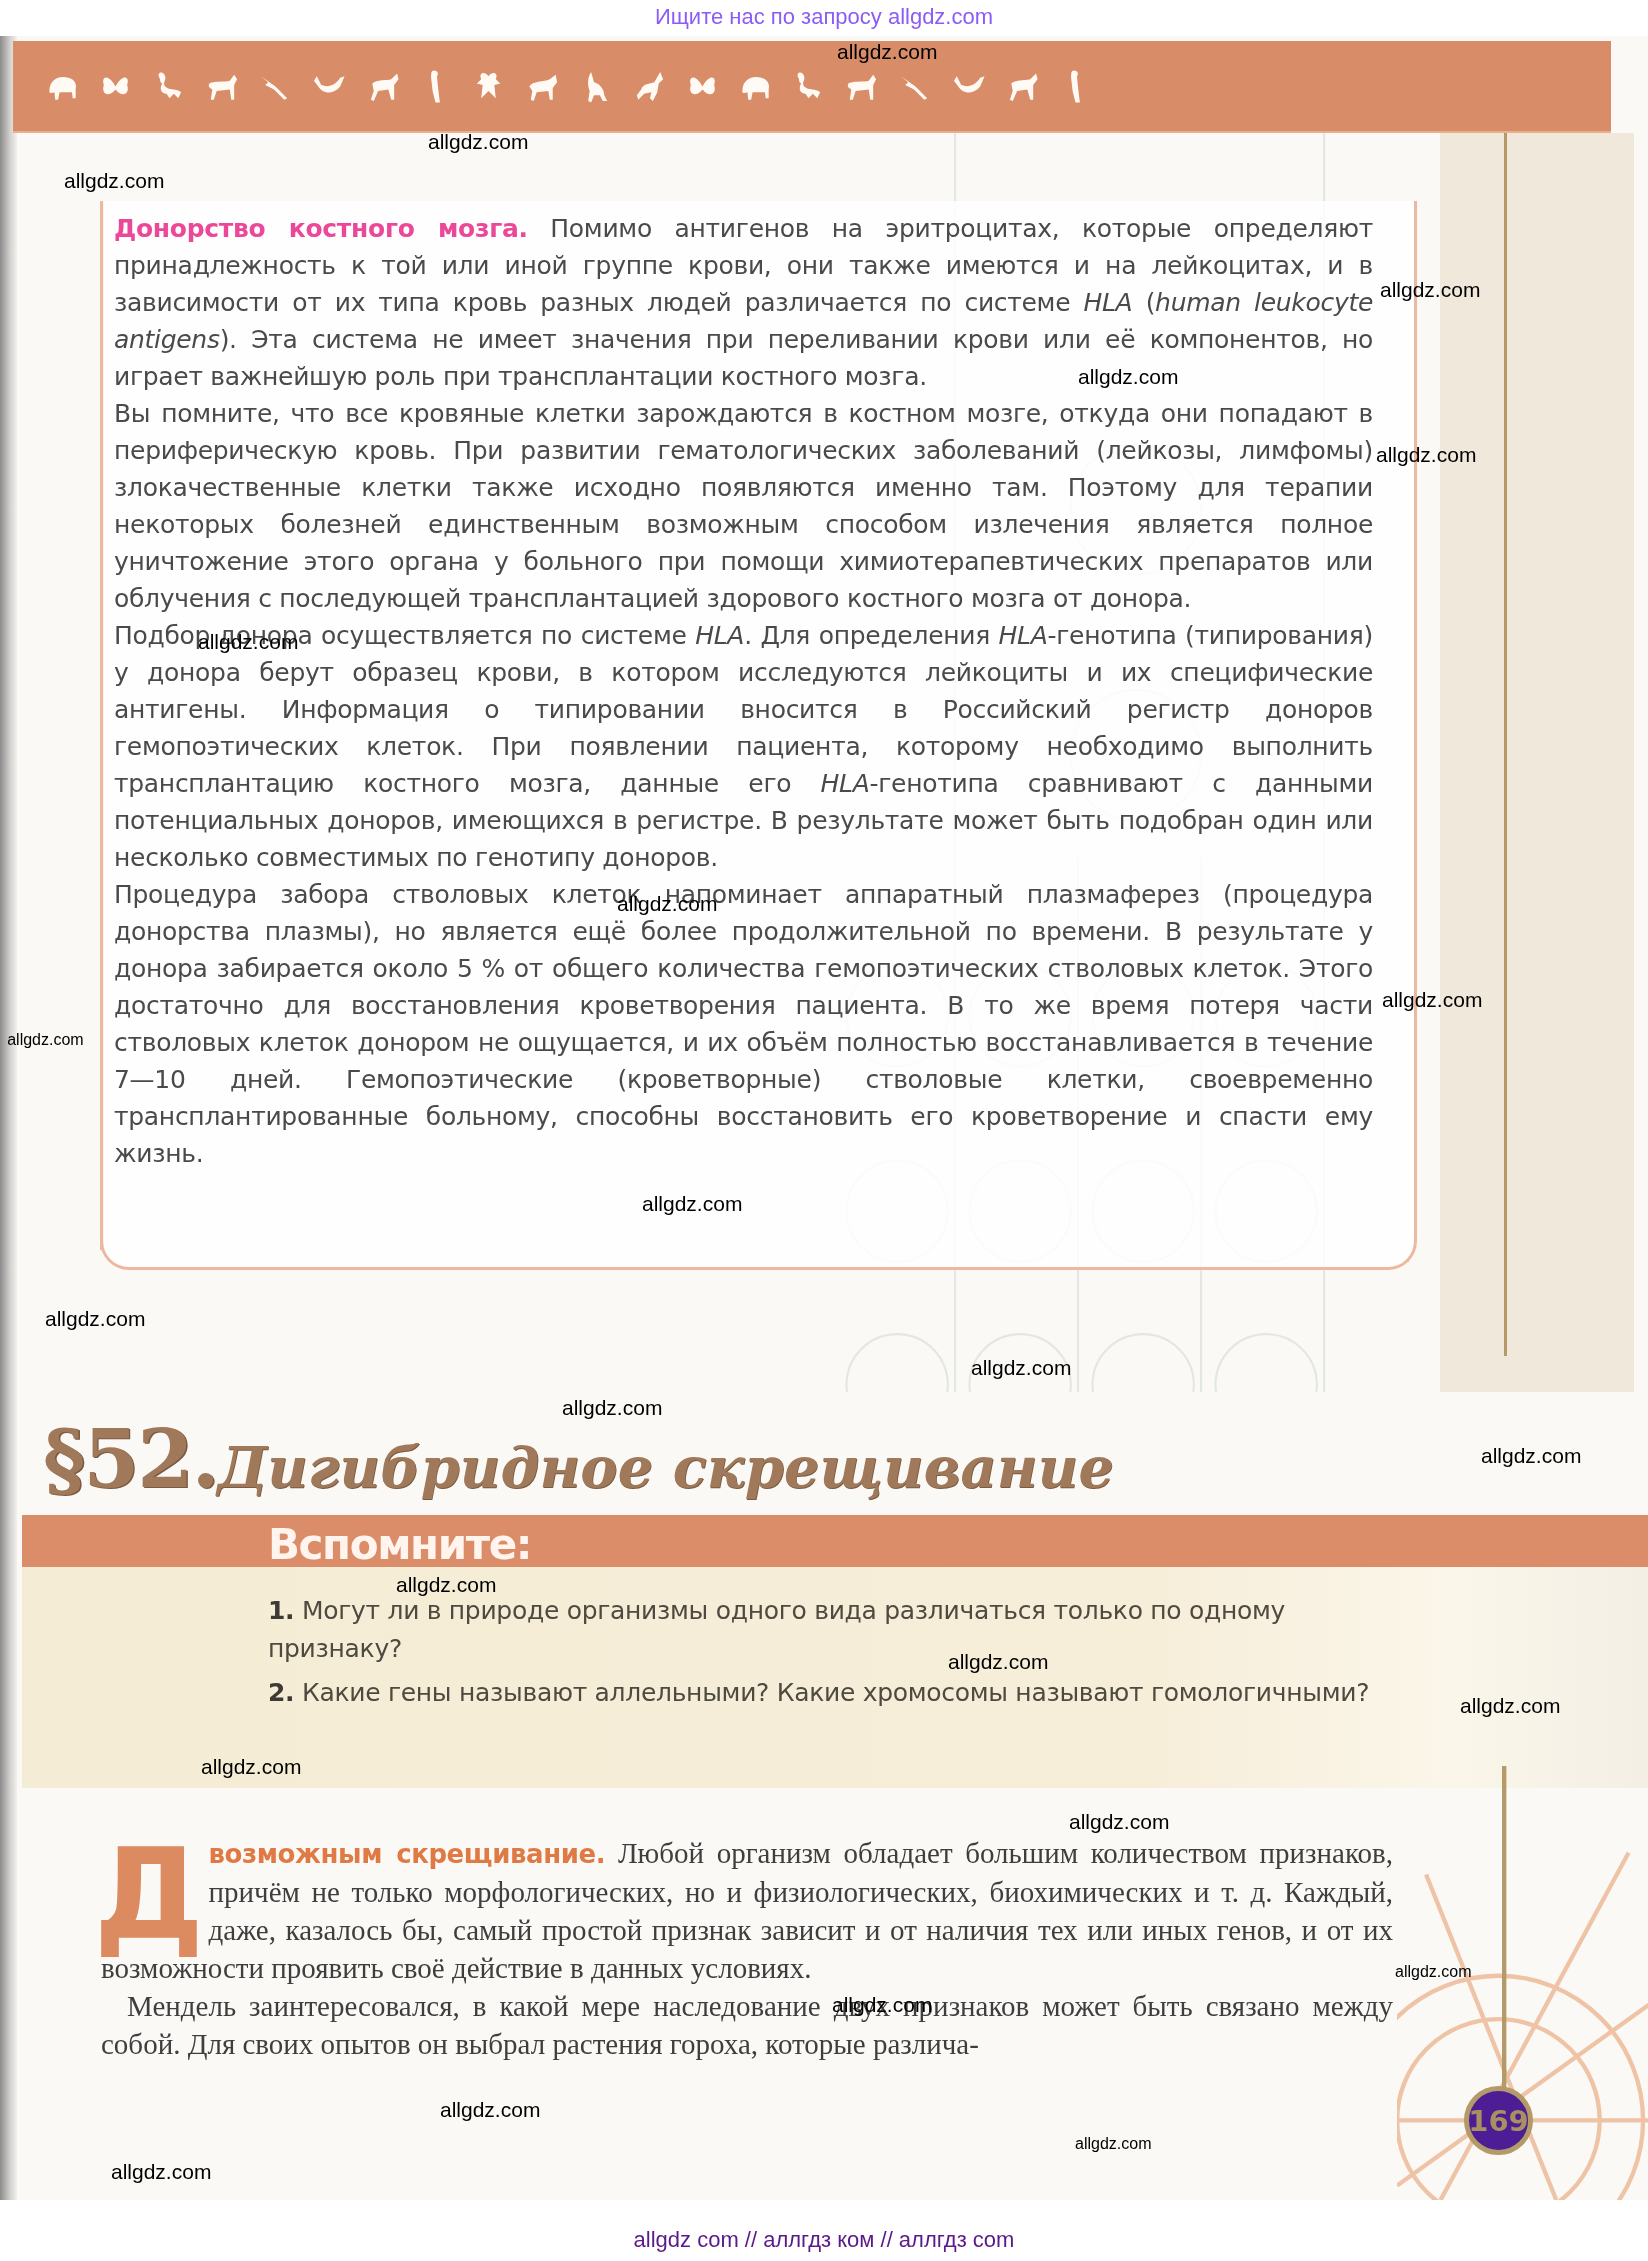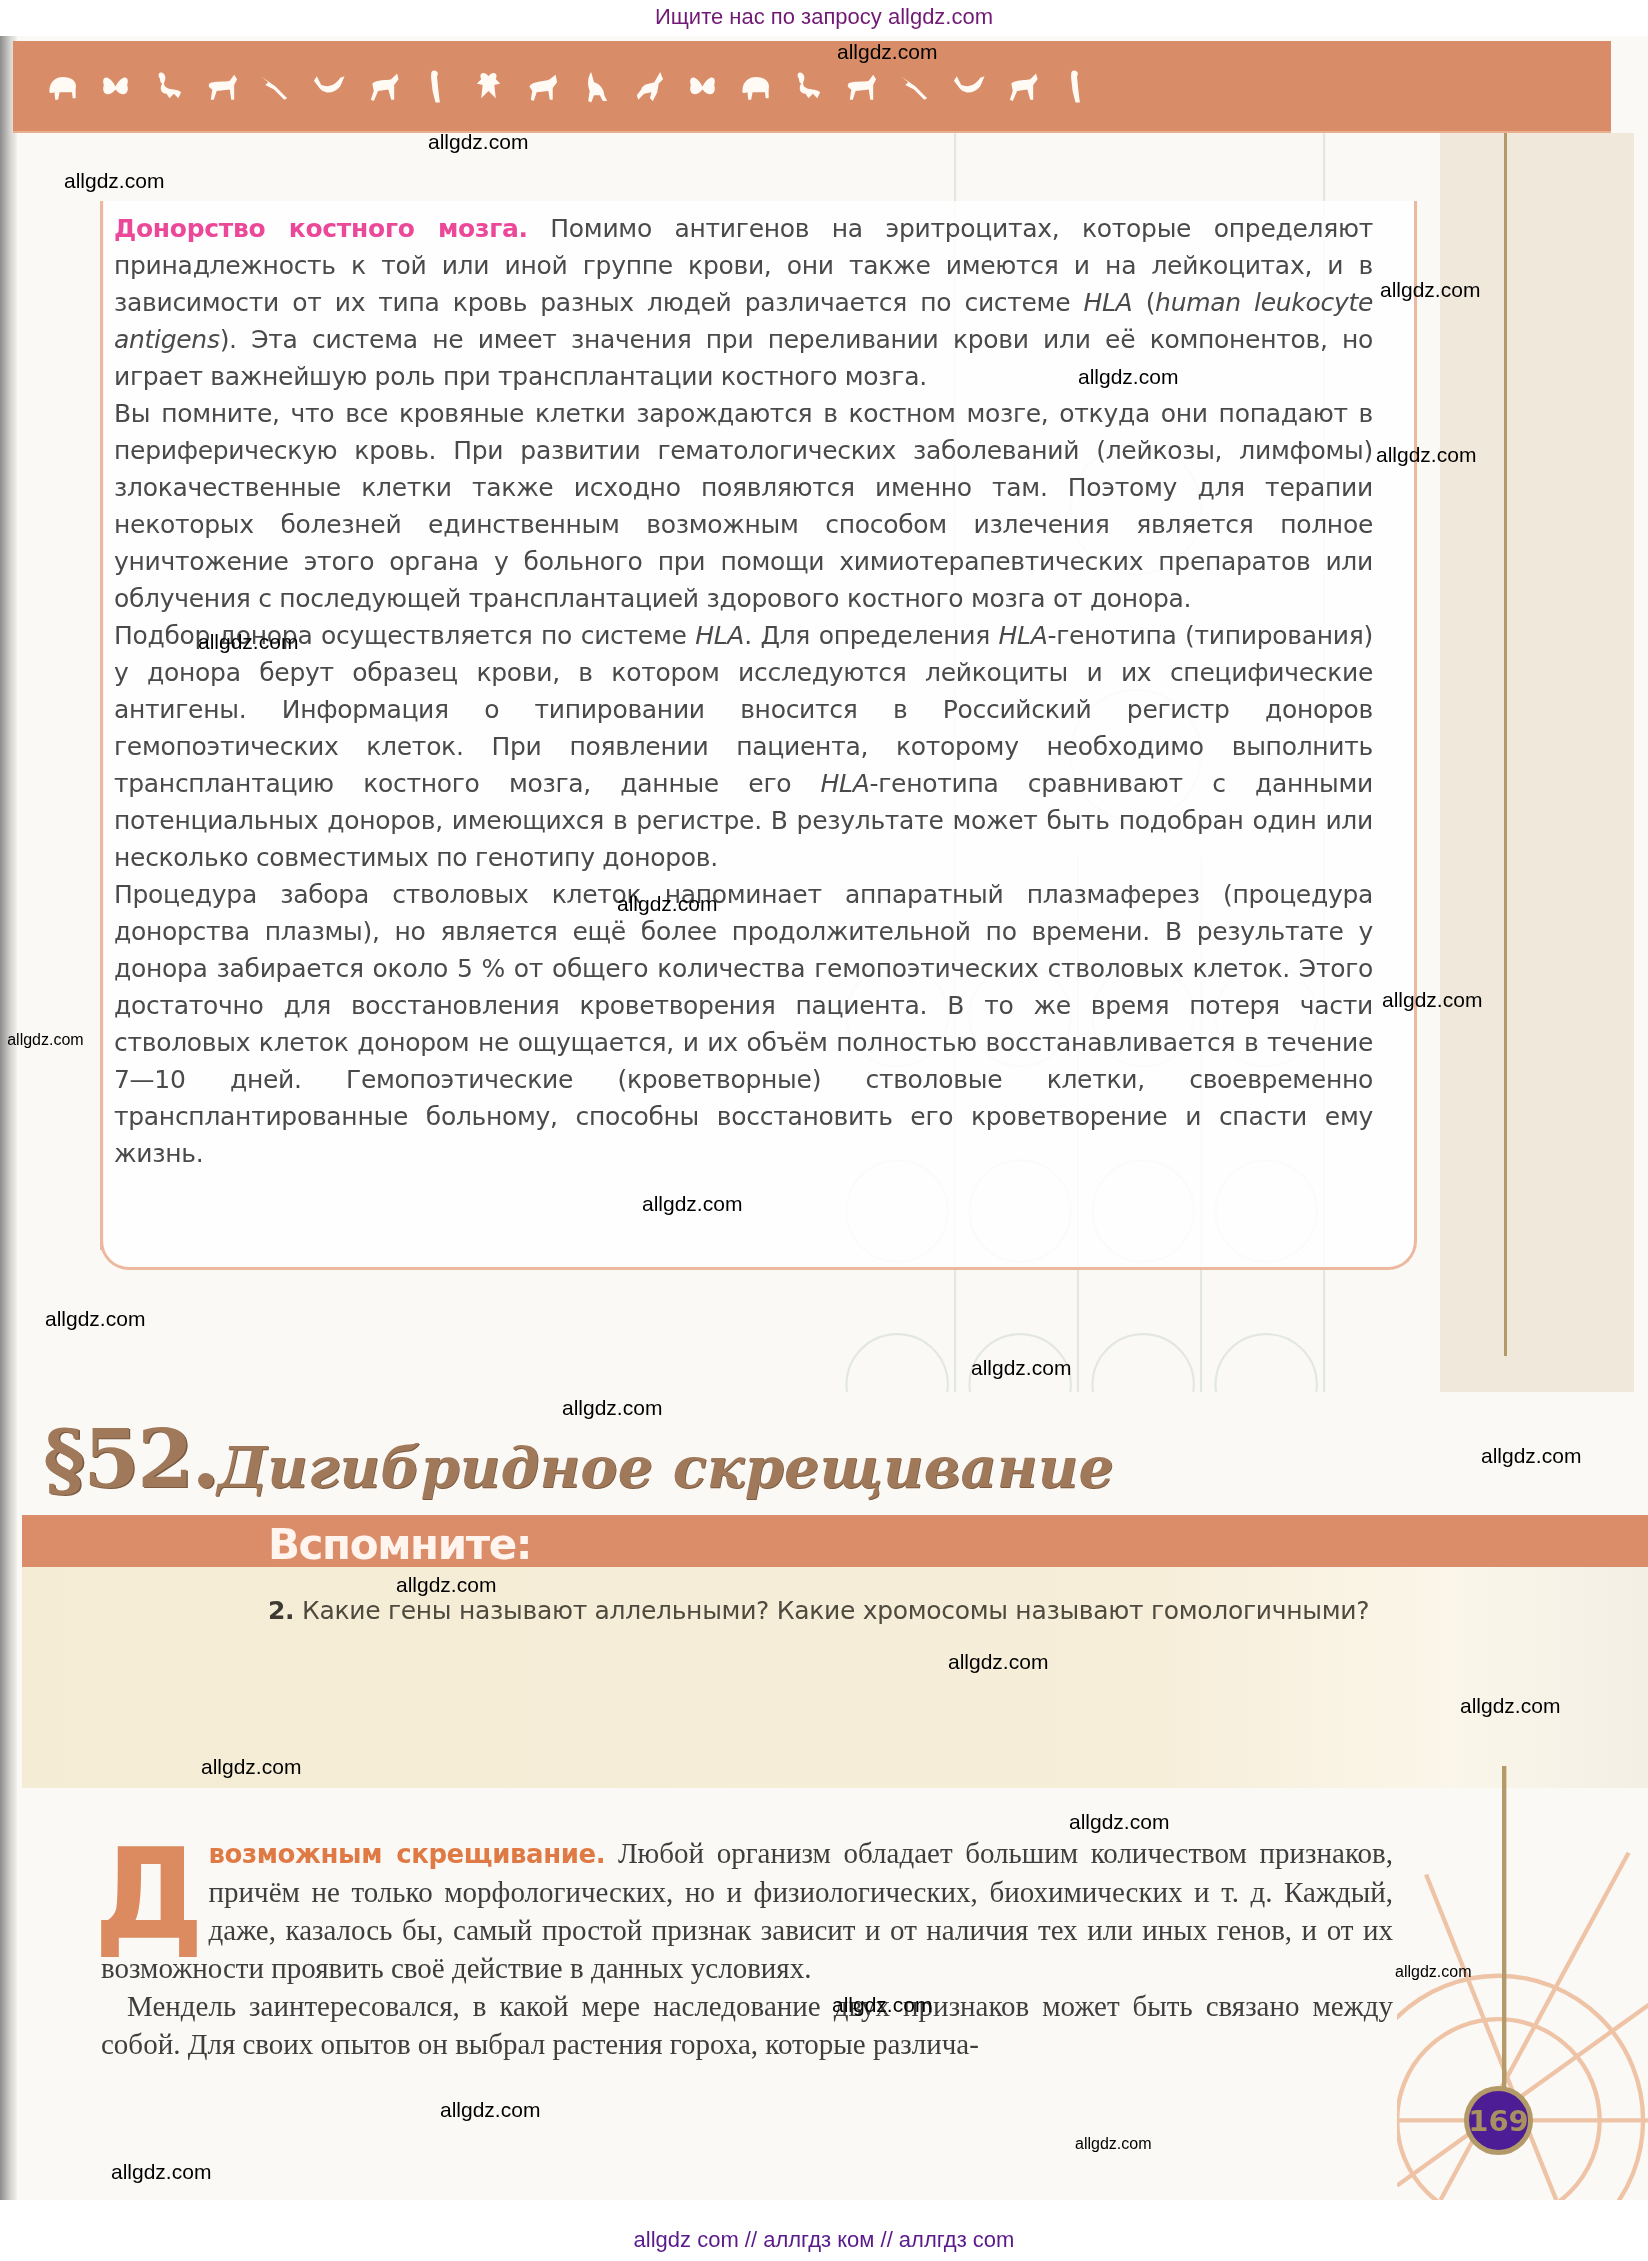--- a/index.html
+++ b/index.html
@@ -1,17 +1,17 @@
 <!DOCTYPE html>
 <html style="font-size:11.6px"><head>
 <meta charset="utf-8">
 <style>
   html,body{margin:0;padding:0;}
   body{width:1648px;height:2261px;position:relative;background:#ffffff;overflow:hidden;font-family:"Liberation Sans",sans-serif;}
-  .top-banner{position:absolute;left:0;top:0;width:1648px;height:36px;text-align:center;color:#701a75;font-size:22px;line-height:33px;font-family:"Liberation Sans",sans-serif;}
+  .top-banner{position:absolute;left:0;top:0;width:1648px;height:36px;text-align:center;color:#8b5cf6;font-size:22px;line-height:33px;font-family:"Liberation Sans",sans-serif;}
   .page{position:absolute;left:0;top:36px;width:1648px;height:2164px;background:#fbf9f6;}
   .spine{position:absolute;left:0;top:36px;width:17.4px;height:2164px;background:linear-gradient(to right,#8c8c8c,#d4d2cf 60%,#f3f1ee);}
   .header-band{position:absolute;left:13px;top:41px;width:1598px;height:92px;background:#d98c68;border-bottom:2.2px solid #e8b08e;display:flex;align-items:center;gap:0;padding-left:29px;box-sizing:border-box;}
   .animal{width:41px;height:41px;margin-right:12.3px;display:flex;align-items:center;justify-content:center;}
   .animal svg{width:35px;height:35px;fill:#fffaf4;}
   .right-margin{position:absolute;left:1440px;top:133px;width:194px;height:1259px;background:#f1e8dc;}
   .margin-rule{position:absolute;left:1504px;top:133px;width:2.9px;height:1223px;background:#b39a68;}
   .bg-figure{position:absolute;left:774px;top:133px;width:666px;height:1259px;opacity:0.18;}
   .info-box{position:absolute;left:100px;top:201px;width:1317px;height:1069px;border:3.6px solid #ecb9a0;border-top:none;border-radius:0 0 29px 29px;box-sizing:border-box;background:rgba(255,255,255,0.82);}
   .info-box-leftbar{position:absolute;left:100px;top:201px;width:3.6px;height:1049px;background:#ecb9a0;}
@@ -187,20 +187,21 @@
 
 <div class="section-title">
   <span class="section-num">§52.</span>
   <span class="section-name">Дигибридное скрещивание</span>
 </div>
 
 <div class="recall-band"></div>
 <div class="recall-title">Вспомните:</div>
 <div class="recall-body"></div>
 <div class="recall-list">
+  <p class="q"><b>1.</b> <span>Могут ли в природе организмы одного вида различаться только по одному признаку?</span></p>
   <p class="q"><b>2.</b> <span>Какие гены называют аллельными? Какие хромосомы называют гомологичными?</span></p>
 </div>
 
 <div class="main-text">
   <p><span class="dropcap">Д</span><span class="lead">возможным скрещивание.</span><span> Любой организм обладает большим количеством признаков, причём не только морфологических, но и физиологических, биохимических и т. д. Каждый, даже, казалось бы, самый простой признак зависит и от наличия тех или иных генов, и от их возможности проявить своё действие в данных условиях.</span></p>
   <p class="indent">Мендель заинтересовался, в какой мере наследование двух признаков может быть связано между собой. Для своих опытов он выбрал растения гороха, которые различа-</p>
 </div>
 
 <svg class="deco" viewBox="0 0 348 600">
   <g fill="none" stroke="#eec3a6" stroke-width="6">

